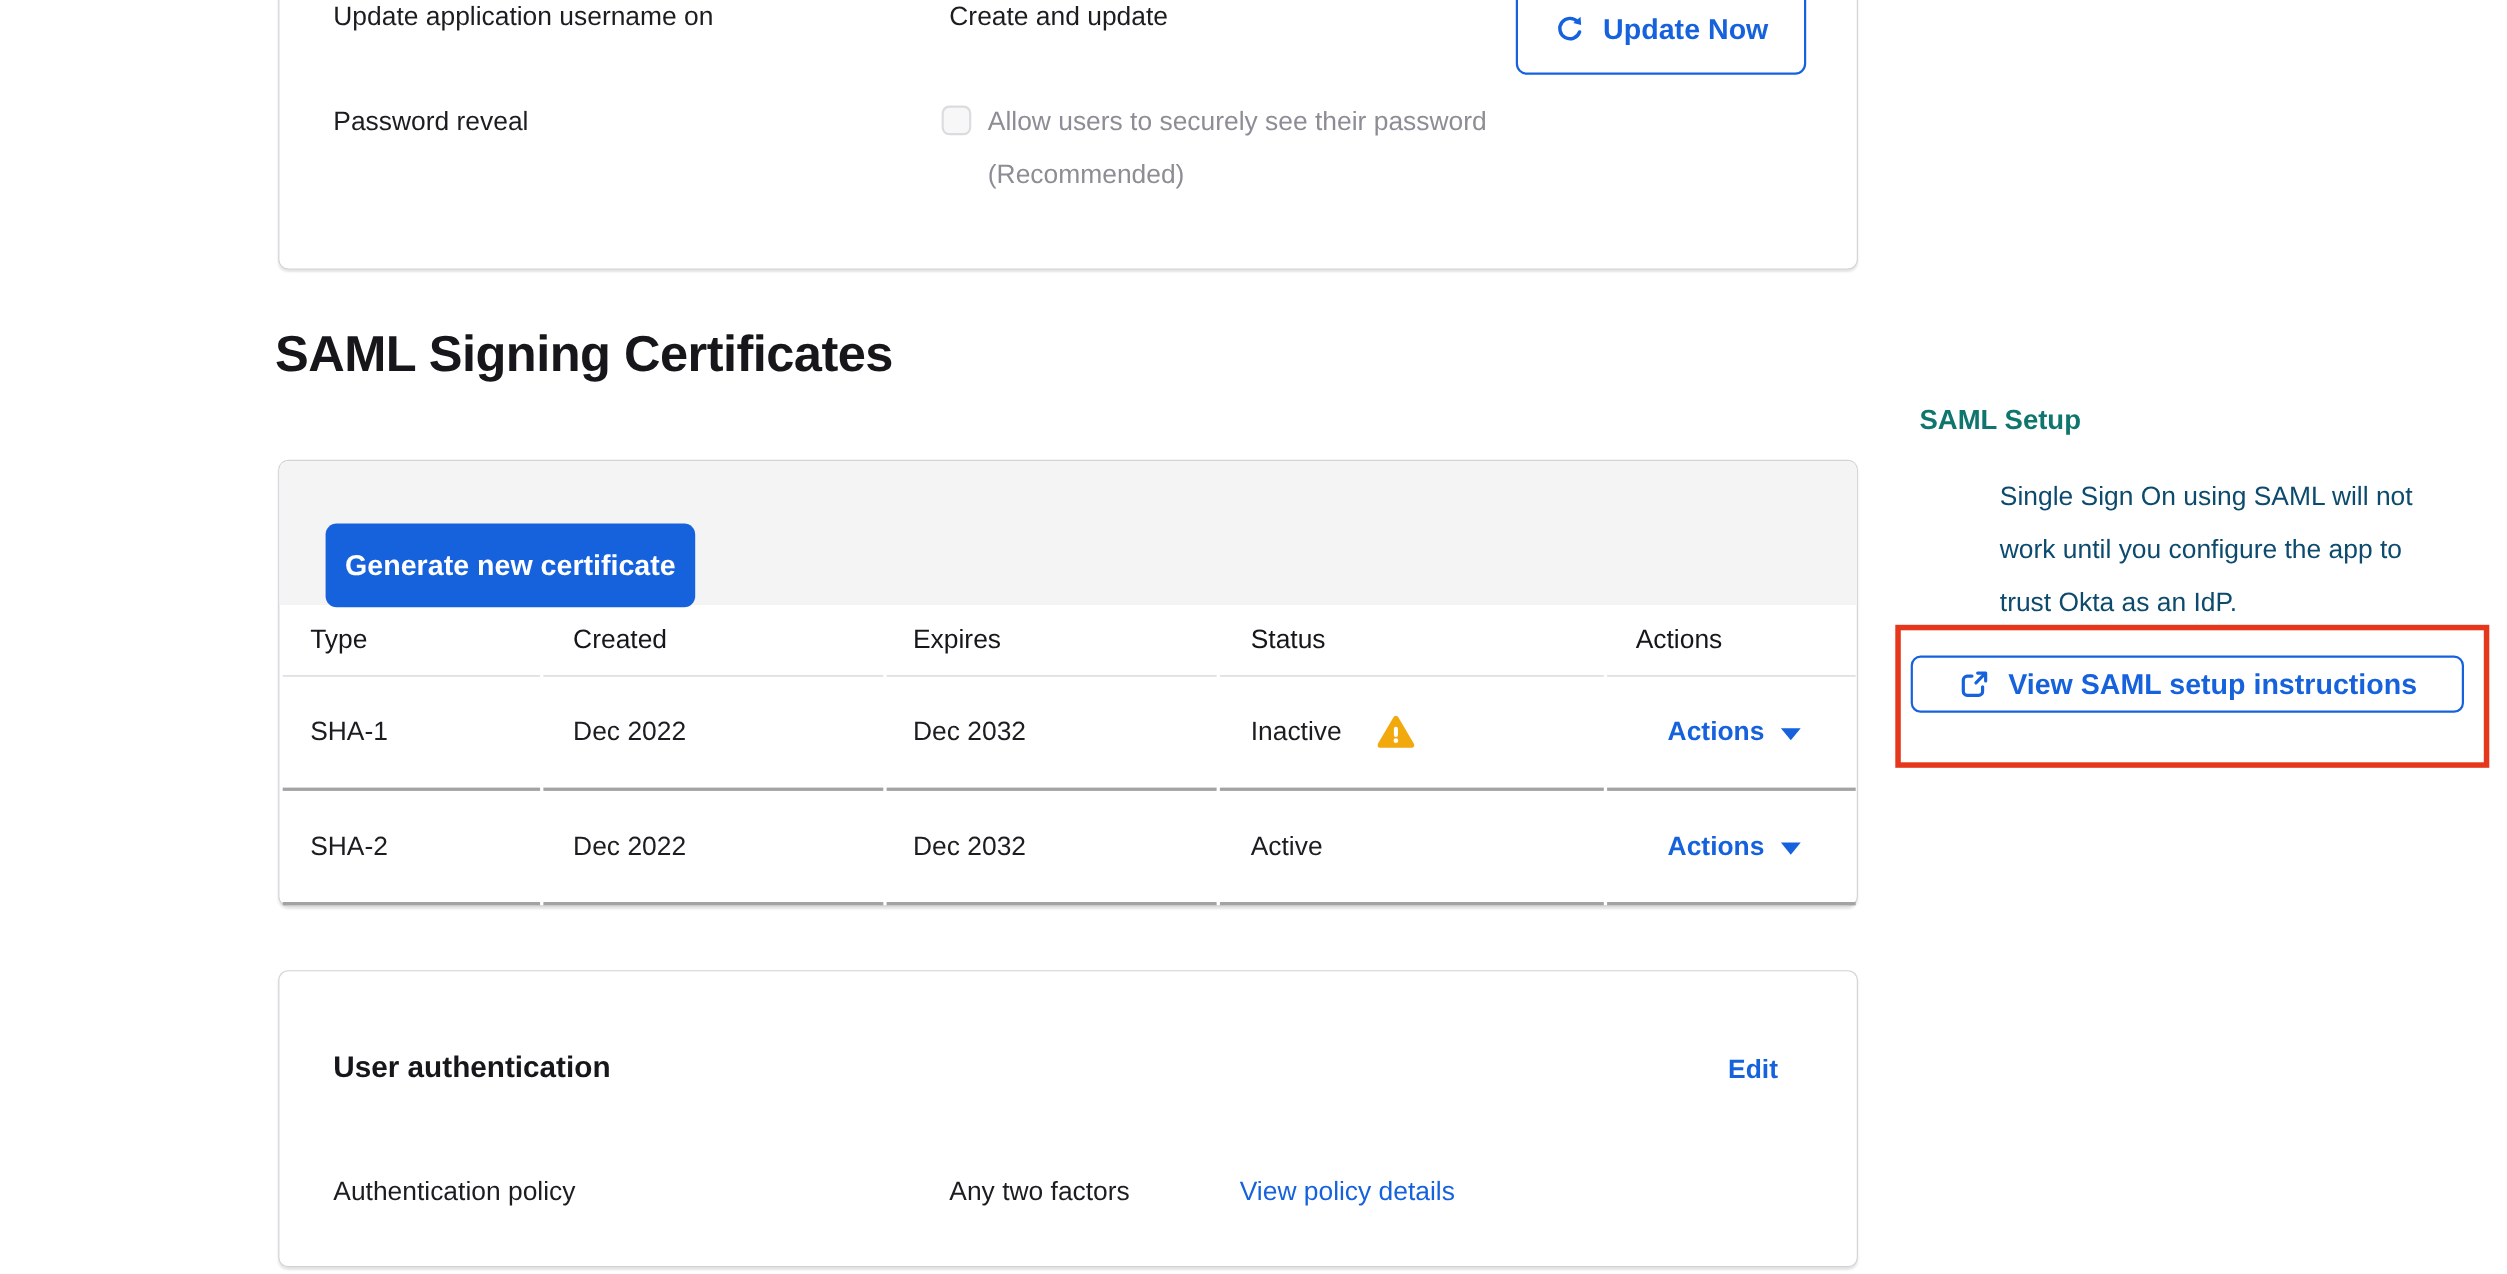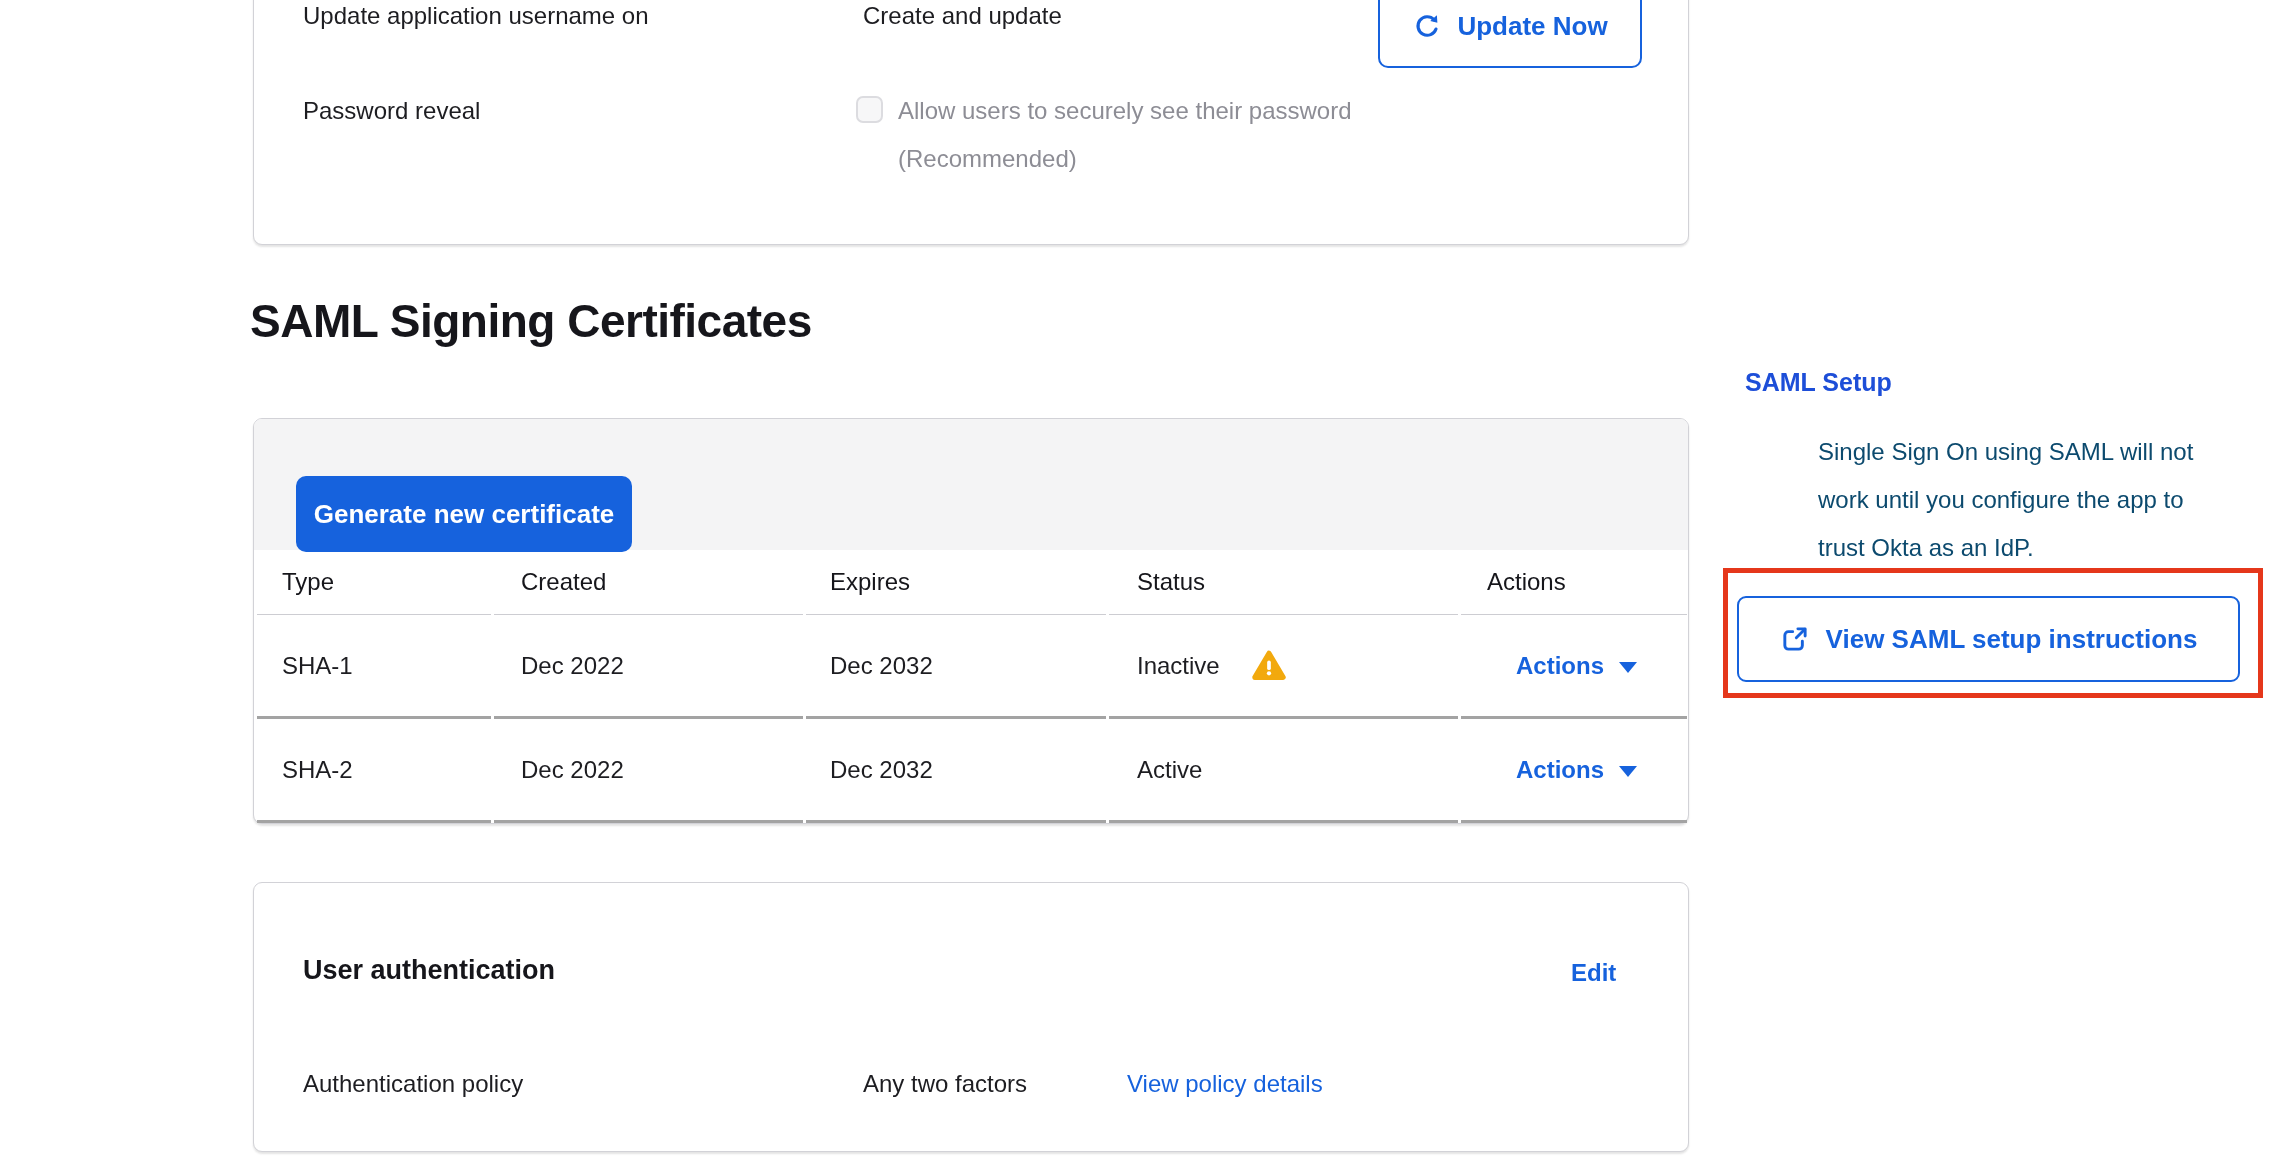--- a/index.html
+++ b/index.html
@@ -95,34 +95,34 @@
   .caret-down {
     width: 0; height: 0;
     border-left: 9px solid transparent; border-right: 9px solid transparent;
     border-top: 11px solid #1662dd;
     margin-top: 3px;
   }
 
   
   #saml-setup-title {
     position: absolute; left: 1745px; top: 368px;
-    font-size: 25px; font-weight: 700; color: #1d4ed8; white-space: nowrap;
+    font-size: 25px; font-weight: 700; color: #0f766e; white-space: nowrap;
   }
   #saml-setup-desc {
     position: absolute; left: 1818px; top: 428px; width: 520px;
     font-size: 24px; line-height: 48px; color: #0c4a6e;
   }
   #saml-setup-desc div { white-space: nowrap; }
 
   #red-highlight {
     position: absolute; left: 1723px; top: 568px; width: 540px; height: 130px;
     border: 5px solid #e5371b; background: transparent; pointer-events: none;
   }
   #view-saml-btn {
-    left: 1737px; top: 596px; width: 503px; height: 86px;
+    left: 1737px; top: 596px; width: 503px; height: 52px;
     border-width: 2px; border-radius: 9px; gap: 17px; padding-top: 0;
   }
 
   
   #card-auth { left: 253px; top: 882px; width: 1436px; height: 270px; }
   #auth-title { left: 49px; top: 70px; font-size: 27px; font-weight: 700; color: #16161b; }
   .link { color: #1662dd; text-decoration: none; cursor: pointer; }
 
   .icon-svg { display: block; }
 </style>

